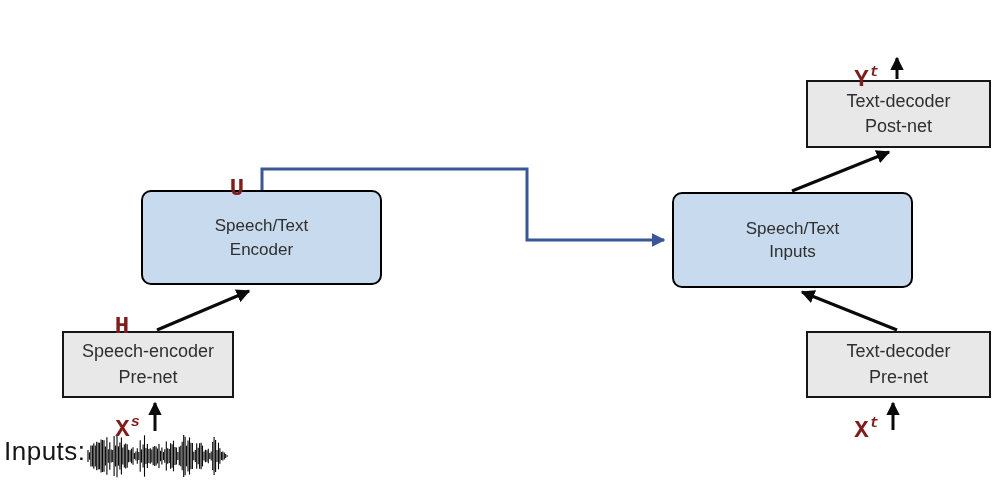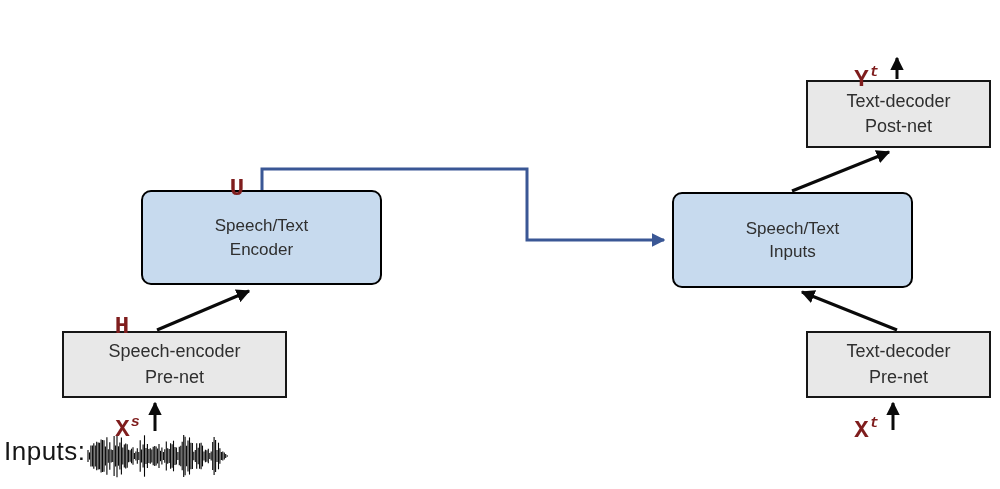--- a/index.html
+++ b/index.html
@@ -189,21 +189,21 @@
   <div class="node blue" style="left:141px;top:190px;width:241px;height:95px">
     <span>Speech/Text</span>
     <span>Encoder</span>
   </div>
 
   <div class="node blue" style="left:672px;top:192px;width:241px;height:96px">
     <span>Speech/Text</span>
     <span>Inputs</span>
   </div>
 
-  <div class="node gray" style="left:62px;top:331px;width:225px;height:67px">
+  <div class="node gray" style="left:62px;top:331px;width:172px;height:67px">
     <span>Speech-encoder</span>
     <span>Pre-net</span>
   </div>
 
   <div class="node gray" style="left:806px;top:331px;width:185px;height:67px">
     <span>Text-decoder</span>
     <span>Pre-net</span>
   </div>
 
   <div class="node gray" style="left:806px;top:80px;width:185px;height:68px">

